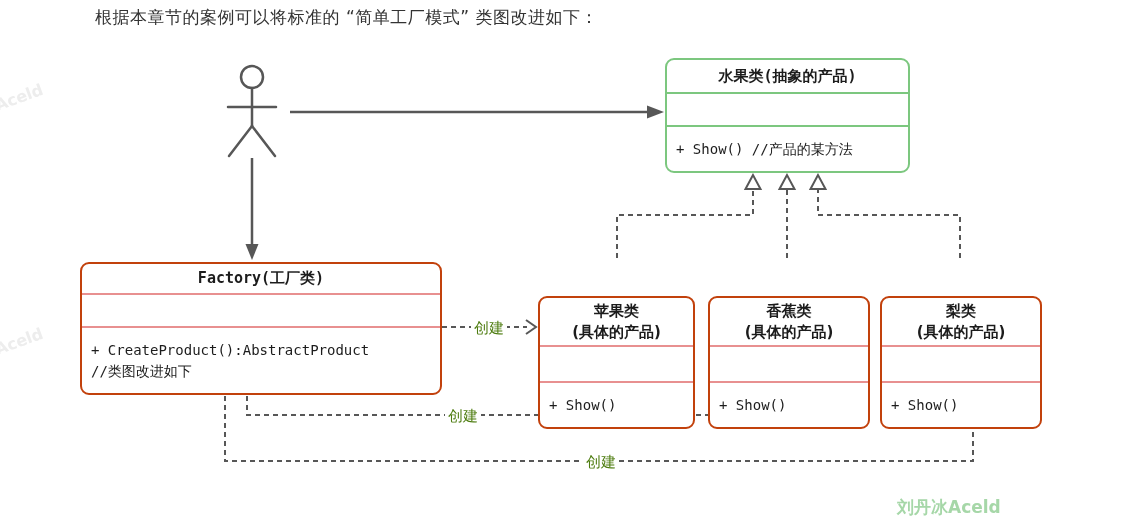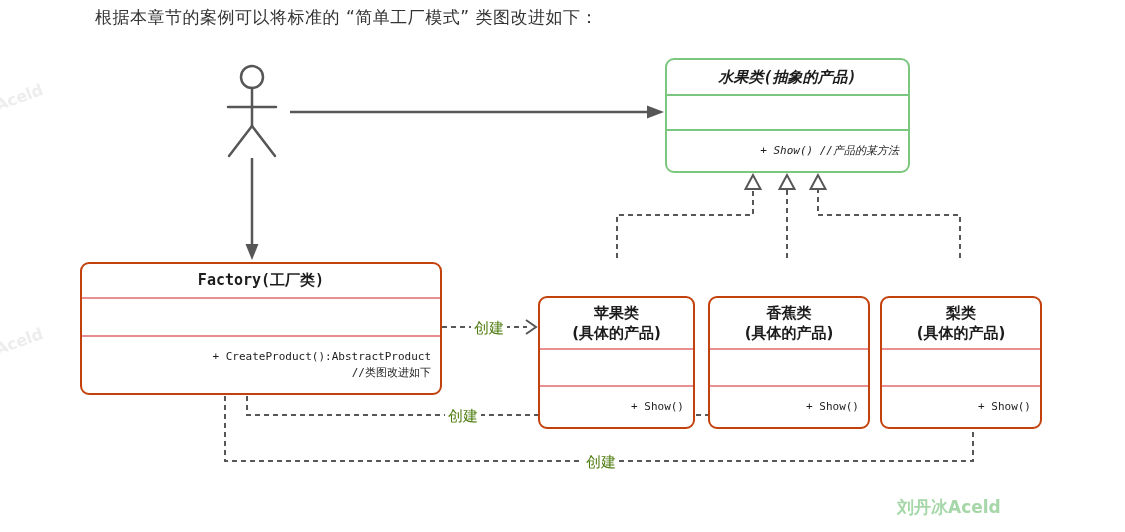--- a/index.html
+++ b/index.html
@@ -25,24 +25,24 @@
   .cmp { box-sizing:border-box; }
   .green-box .cmp + .cmp { border-top:2px solid #7cc77f; }
   .red-box   .cmp + .cmp { border-top:2px solid #e89090; }
   .box-title {
     display:flex; flex-direction:column; align-items:center; justify-content:center;
     font-weight:bold; font-size:15px; text-align:center; line-height:1.35;
   }
   .code { font-family:"DejaVu Sans Mono","Liberation Mono",monospace; }
   .method-cmp {
     flex:1; display:flex; flex-direction:column; justify-content:center;
-    padding:12px 9px; font-size:11px; line-height:1.45; text-align:left;align-items:flex-end;
+    padding:12px 9px; font-size:14px; line-height:1.45; text-align:left;
   }
   
-  .fruit-box   { left:665px; top:58px;  width:245px; height:115px;font-style:italic; }
+  .fruit-box   { left:665px; top:58px;  width:245px; height:115px; }
   .fruit-box .box-title { height:37px; }
   .fruit-box .mid { height:38px; }
   
   .factory-box { left:80px;  top:262px; width:362px; height:133px; }
   .factory-box .box-title { height:34px; }
   .factory-box .mid { height:39px; }
   
   .product-box { top:260px; height:133px;margin-top:36px; }
   .product-box .box-title { height:55px; }
   .product-box .mid { height:41px; }

